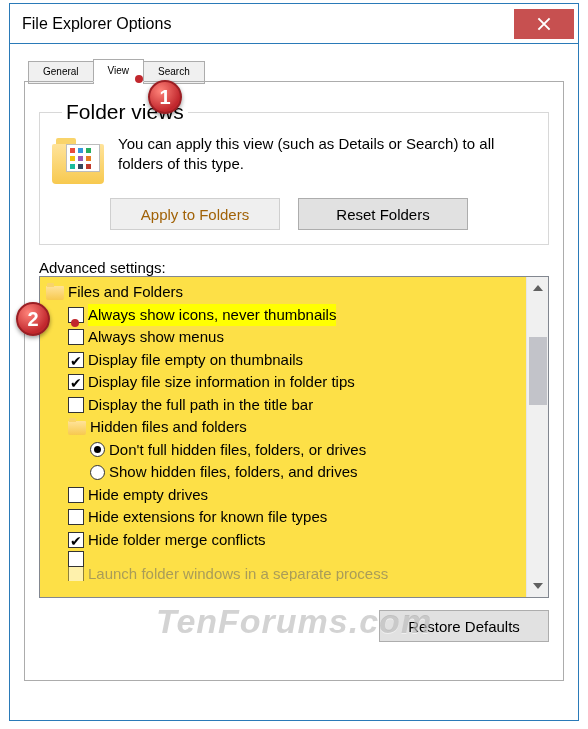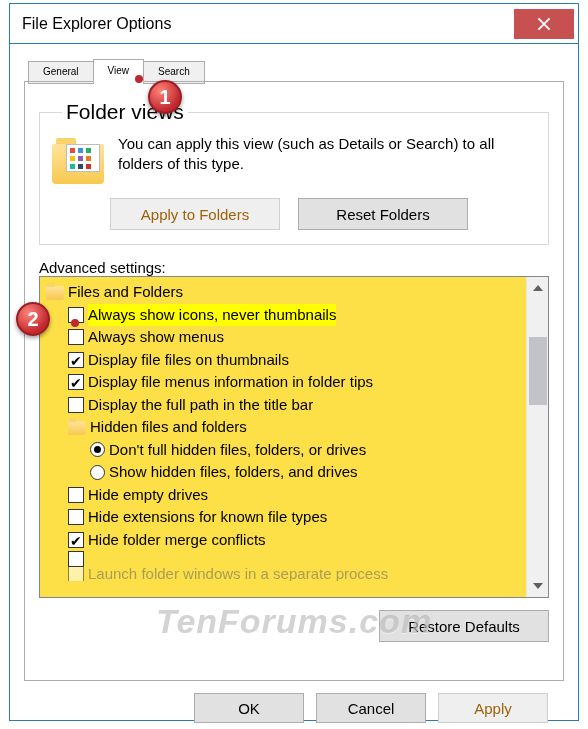--- a/index.html
+++ b/index.html
@@ -257,25 +257,25 @@
             <div class="tree-row ind2">
               <span class="cb"></span>
               <span class="txt hl">Always show icons, never thumbnails</span>
             </div>
             <div class="tree-row ind2">
               <span class="cb"></span>
               <span class="txt">Always show menus</span>
             </div>
             <div class="tree-row ind2">
               <span class="cb checked"></span>
-              <span class="txt">Display file files on thumbnails</span>
+              <span class="txt">Display file empty on thumbnails</span>
             </div>
             <div class="tree-row ind2">
               <span class="cb checked"></span>
-              <span class="txt">Display file menus information in folder tips</span>
+              <span class="txt">Display file size information in folder tips</span>
             </div>
             <div class="tree-row ind2">
               <span class="cb"></span>
               <span class="txt">Display the full path in the title bar</span>
             </div>
             <div class="tree-row ind2">
               <span class="folder-glyph"></span>
               <span class="txt">Hidden files and folders</span>
             </div>
             <div class="tree-row ind3">
@@ -319,25 +319,20 @@
               </svg>
           </div>
         </div>
       </div>
 
       <div class="restore-row">
         <div class="btn" style="min-width:170px">Restore Defaults</div>
       </div>
     </div>
 
-    <div class="dialog-buttons">
-      <div class="btn">OK</div>
-      <div class="btn">Cancel</div>
-      <div class="btn disabled">Apply</div>
-    </div>
   </div>
 </div>
 
 <div class="annot-dot" style="left:135px; top:75px;"></div>
 <div class="annot" style="left:148px; top:80px;">1</div>
 
 <div class="annot-dot" style="left:71px; top:319px;"></div>
 <div class="annot" style="left:16px; top:302px;">2</div>
 
 <div class="watermark">TenForums.com</div>

